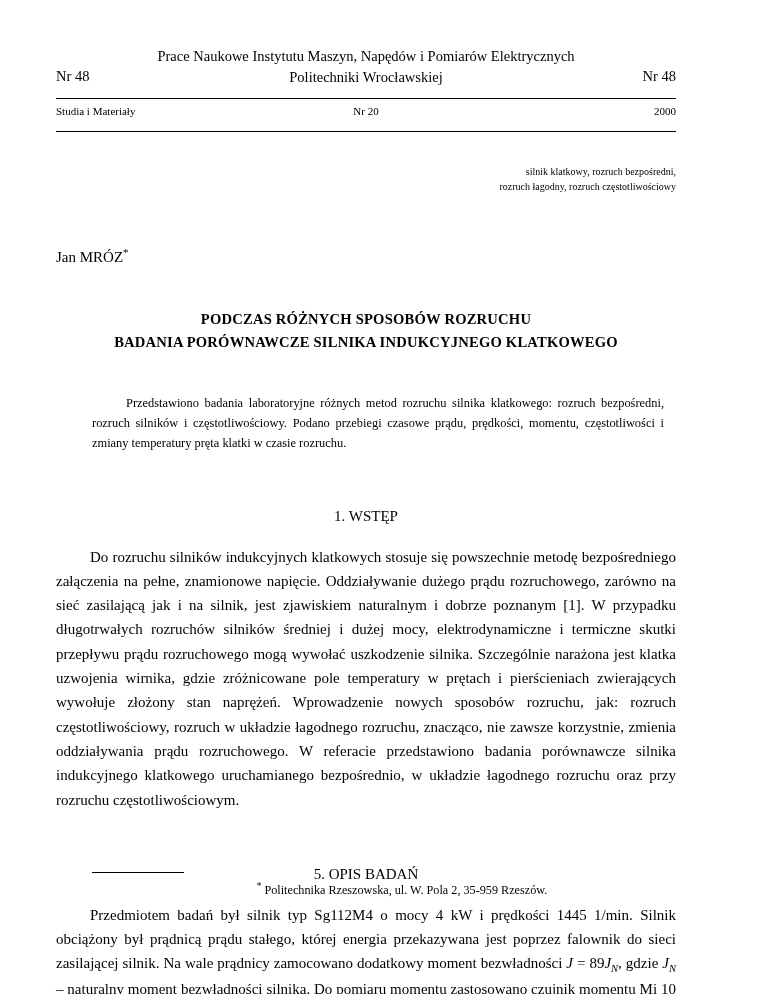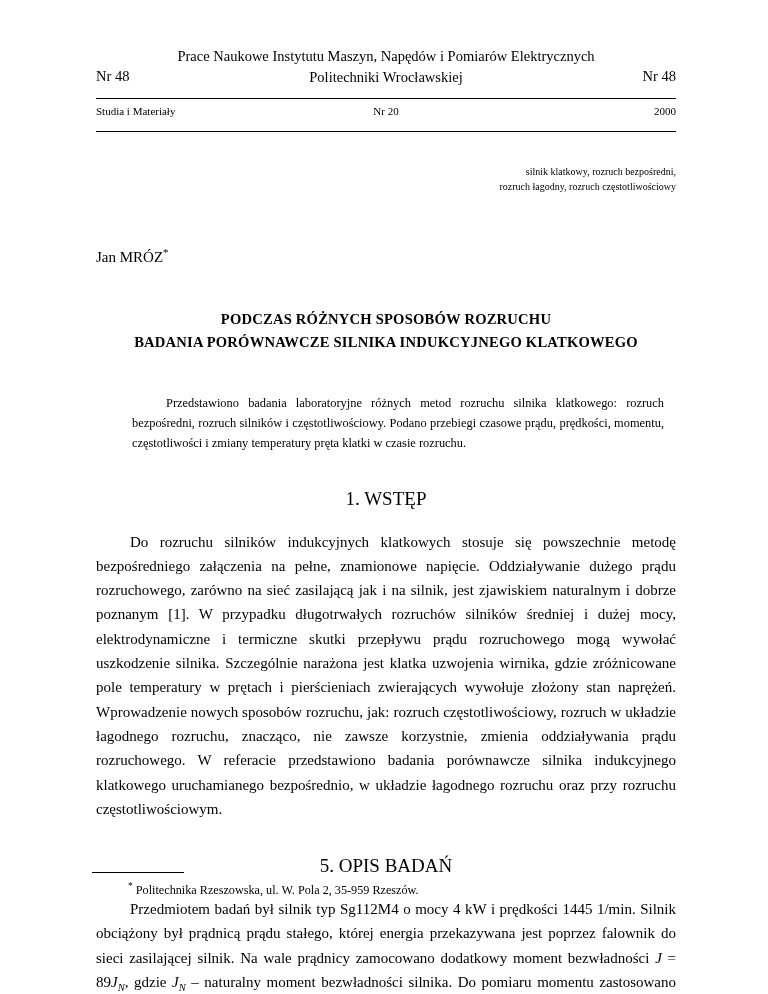--- a/index.html
+++ b/index.html
@@ -13,21 +13,21 @@
     font-family: "Liberation Serif", serif;
     color: #000000;
     position: relative;
     overflow: hidden;
   }
   .page {
     position: relative;
     width: 768px;
     height: 888px;
     box-sizing: border-box;
-    padding: 46px 92px 0 96px;
+    padding: 46px 92px 0 56px;
   }
 
   
   .header-block {
     width: 100%;
   }
   .header-top {
     position: relative;
     text-align: center;
     font-size: 14.5px;
@@ -111,22 +111,22 @@
     margin-right: 12px;
     font-size: 12.4px;
     line-height: 1.62;
     text-align: justify;
     text-indent: 34px;
   }
 
   
   .section-heading {
     text-align: center;
-    font-size: 19px;
-    margin-top: 34px;
+    font-size: 15px;
+    margin-top: 54px;
     margin-bottom: 20px;
   }
   .body-par {
     font-size: 15px;
     line-height: 1.62;
     text-align: justify;
     text-indent: 34px;
     margin: 0;
   }
   .body-par i { font-style: italic; }
@@ -145,20 +145,21 @@
   }
   .footnote-rule {
     width: 92px;
     border: none;
     border-top: 1px solid #000;
     margin: 0 0 8px 0;
   }
   .footnote {
     font-size: 12.2px;
     padding-left: 36px;
+    text-align: center;
   }
   .footnote .star {
     vertical-align: super;
     font-size: 9.5px;
   }
 </style>
 </head>
 <body>
 
 <div class="page">

